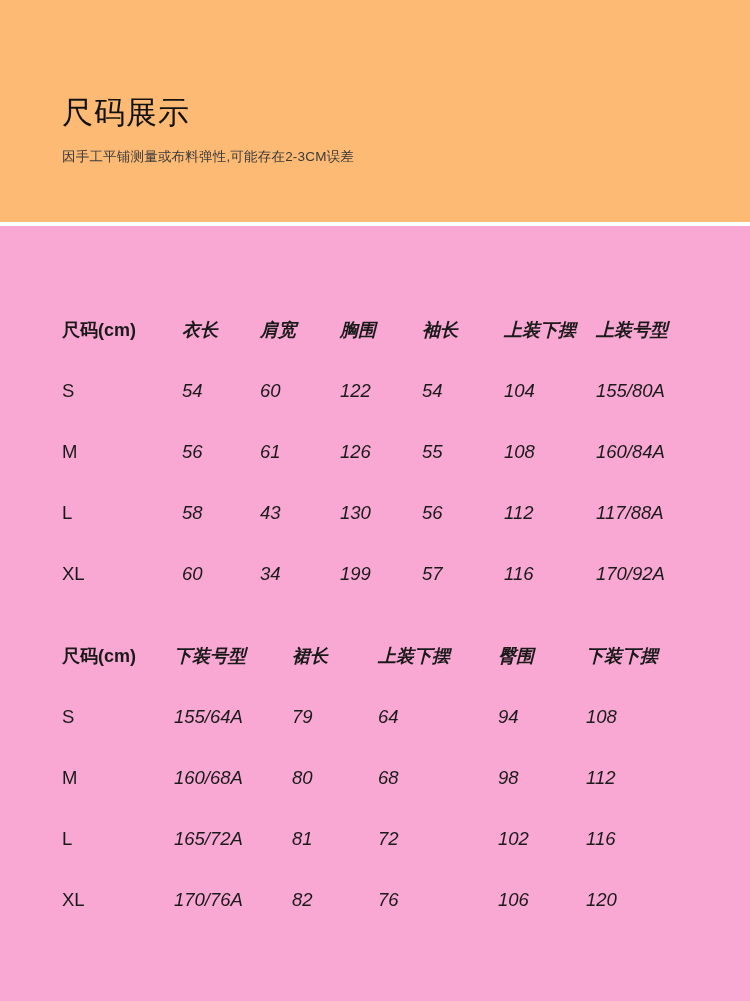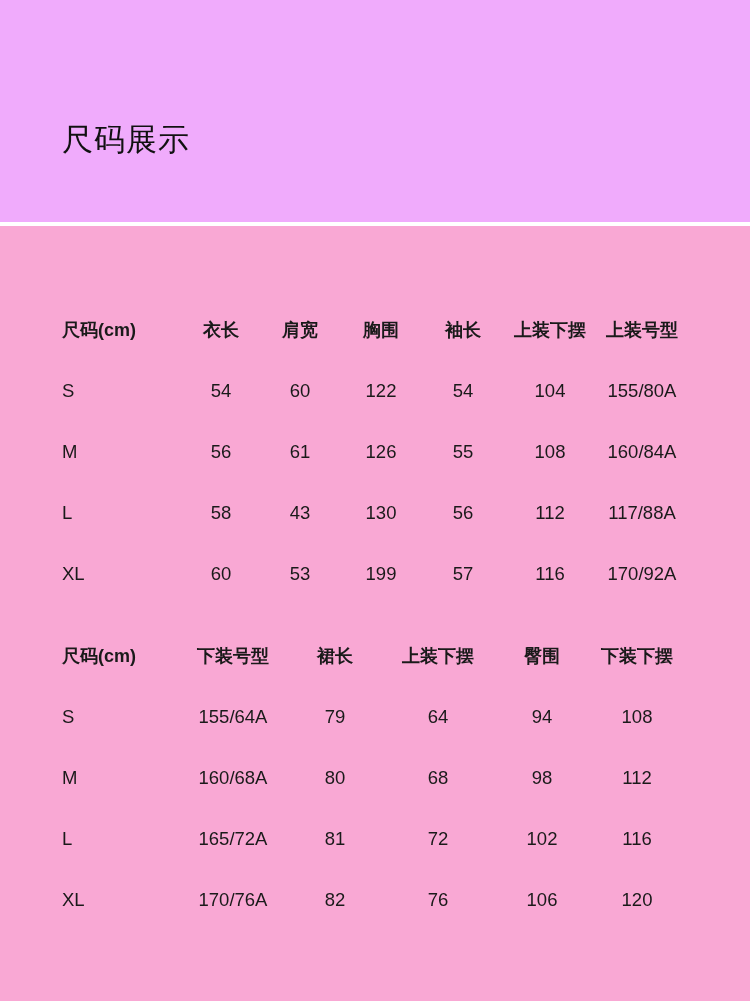--- a/index.html
+++ b/index.html
@@ -20,23 +20,23 @@
     height: 1001px;
     background: #ffffff;
   }
   
   .header {
     position: absolute;
     left: 0;
     top: 0;
     width: 750px;
     height: 222px;
-    background: #f0abfc;
+    background: #fdba74;
     box-sizing: border-box;
-    padding: 120px 0 0 62px;
+    padding: 93px 0 0 62px;
   }
   .header-title {
     font-size: 31px;
     line-height: 40px;
     font-weight: 400;
     letter-spacing: 1px;
     color: #111111;
     margin: 0;
   }
   .header-sub {
@@ -82,21 +82,22 @@
   table.size-table th {
     font-weight: 700;
     font-size: 18px;
   }
   table.size-table th.col-first,
   table.size-table td.col-first {
     text-align: left;
   }
   table.size-table th.col-val,
   table.size-table td.col-val {
-    text-align: center;
+    text-align: left;
+    font-style: italic;
   }
   
   .upper col.c0 { width: 120px; }
   .upper col.c1 { width: 78px; }
   .upper col.c2 { width: 80px; }
   .upper col.c3 { width: 82px; }
   .upper col.c4 { width: 82px; }
   .upper col.c5 { width: 92px; }
   .upper col.c6 { width: 92px; }
   
@@ -107,20 +108,21 @@
   .lower col.c4 { width: 88px; }
   .lower col.c5 { width: 102px; }
 </style>
 </head>
 <body>
 
 <div class="page">
 
   <div class="header">
     <div class="header-title">尺码展示</div>
+    <div class="header-sub">因手工平铺测量或布料弹性,可能存在2-3CM误差</div>
   </div>
 
   <div class="panel">
 
     <div class="table-block upper">
       <table class="size-table">
         <colgroup>
           <col class="c0">
             <col class="c1">
             <col class="c2">
@@ -164,21 +166,21 @@
             <td class="col-val">58</td>
             <td class="col-val">43</td>
             <td class="col-val">130</td>
             <td class="col-val">56</td>
             <td class="col-val">112</td>
             <td class="col-val">117/88A</td>
           </tr>
           <tr>
             <td class="col-first">XL</td>
             <td class="col-val">60</td>
-            <td class="col-val">53</td>
+            <td class="col-val">34</td>
             <td class="col-val">199</td>
             <td class="col-val">57</td>
             <td class="col-val">116</td>
             <td class="col-val">170/92A</td>
           </tr>
         </tbody>
       </table>
     </div>
 
     <div class="table-block lower">

